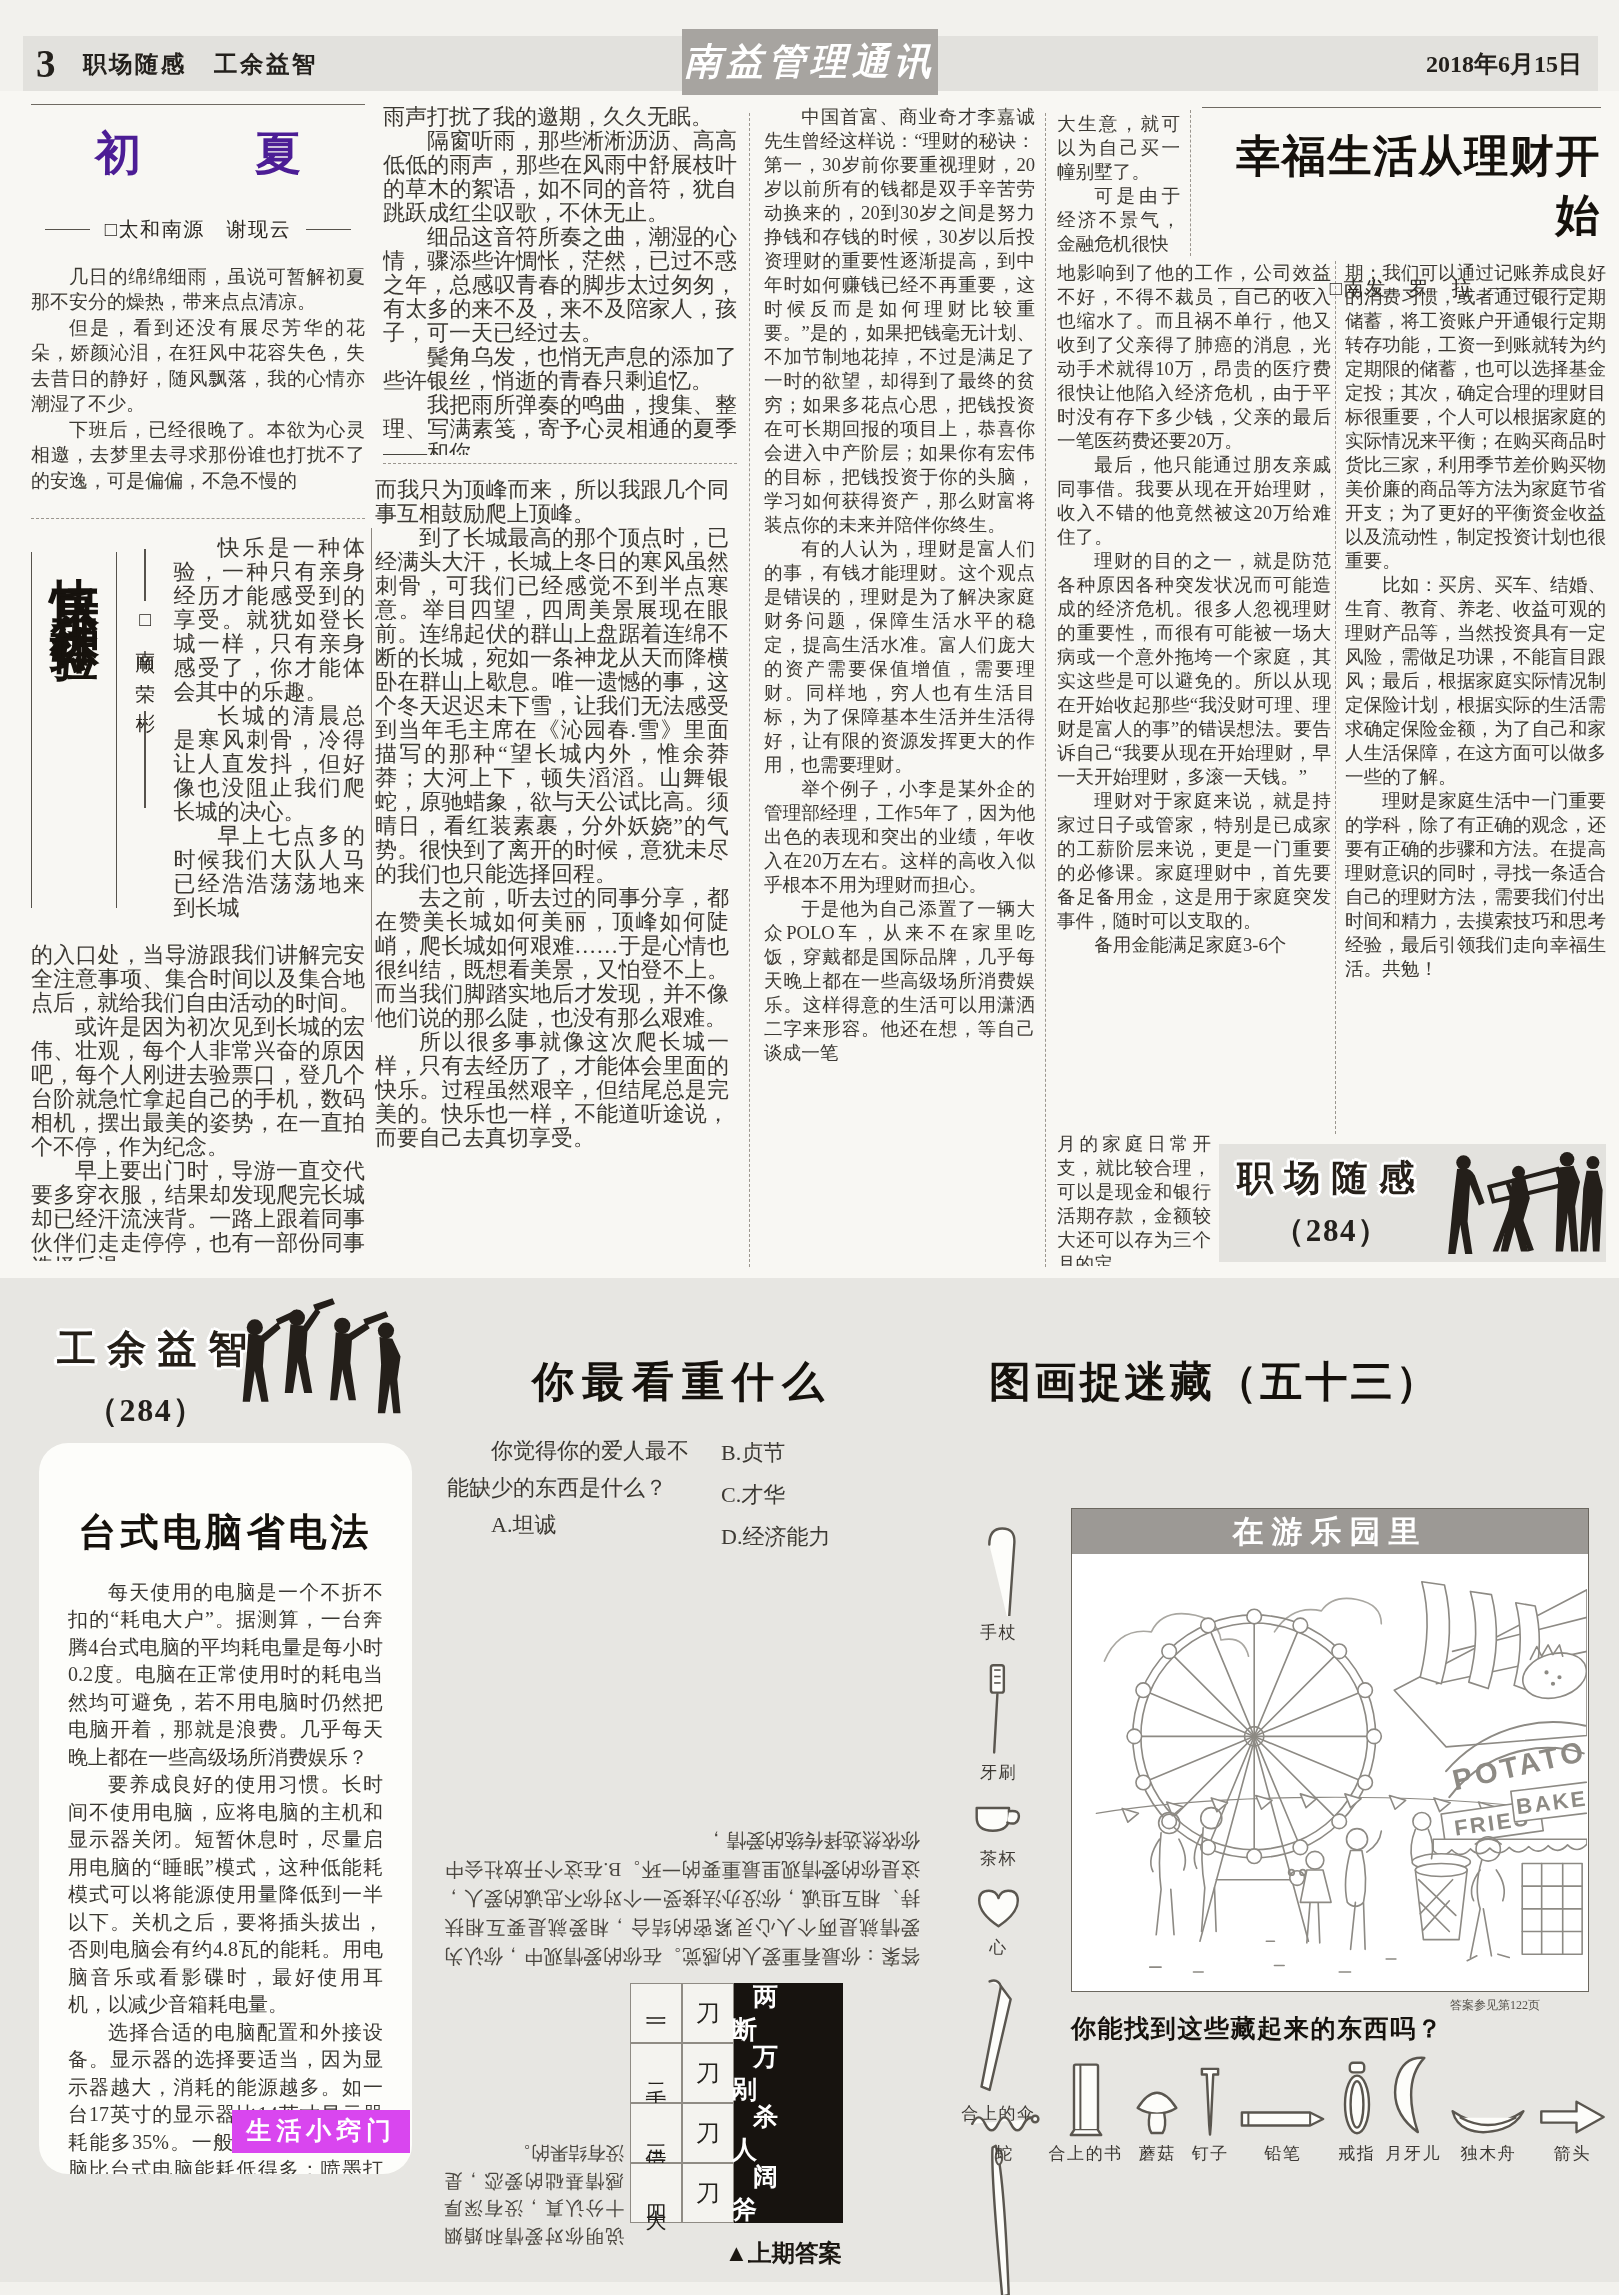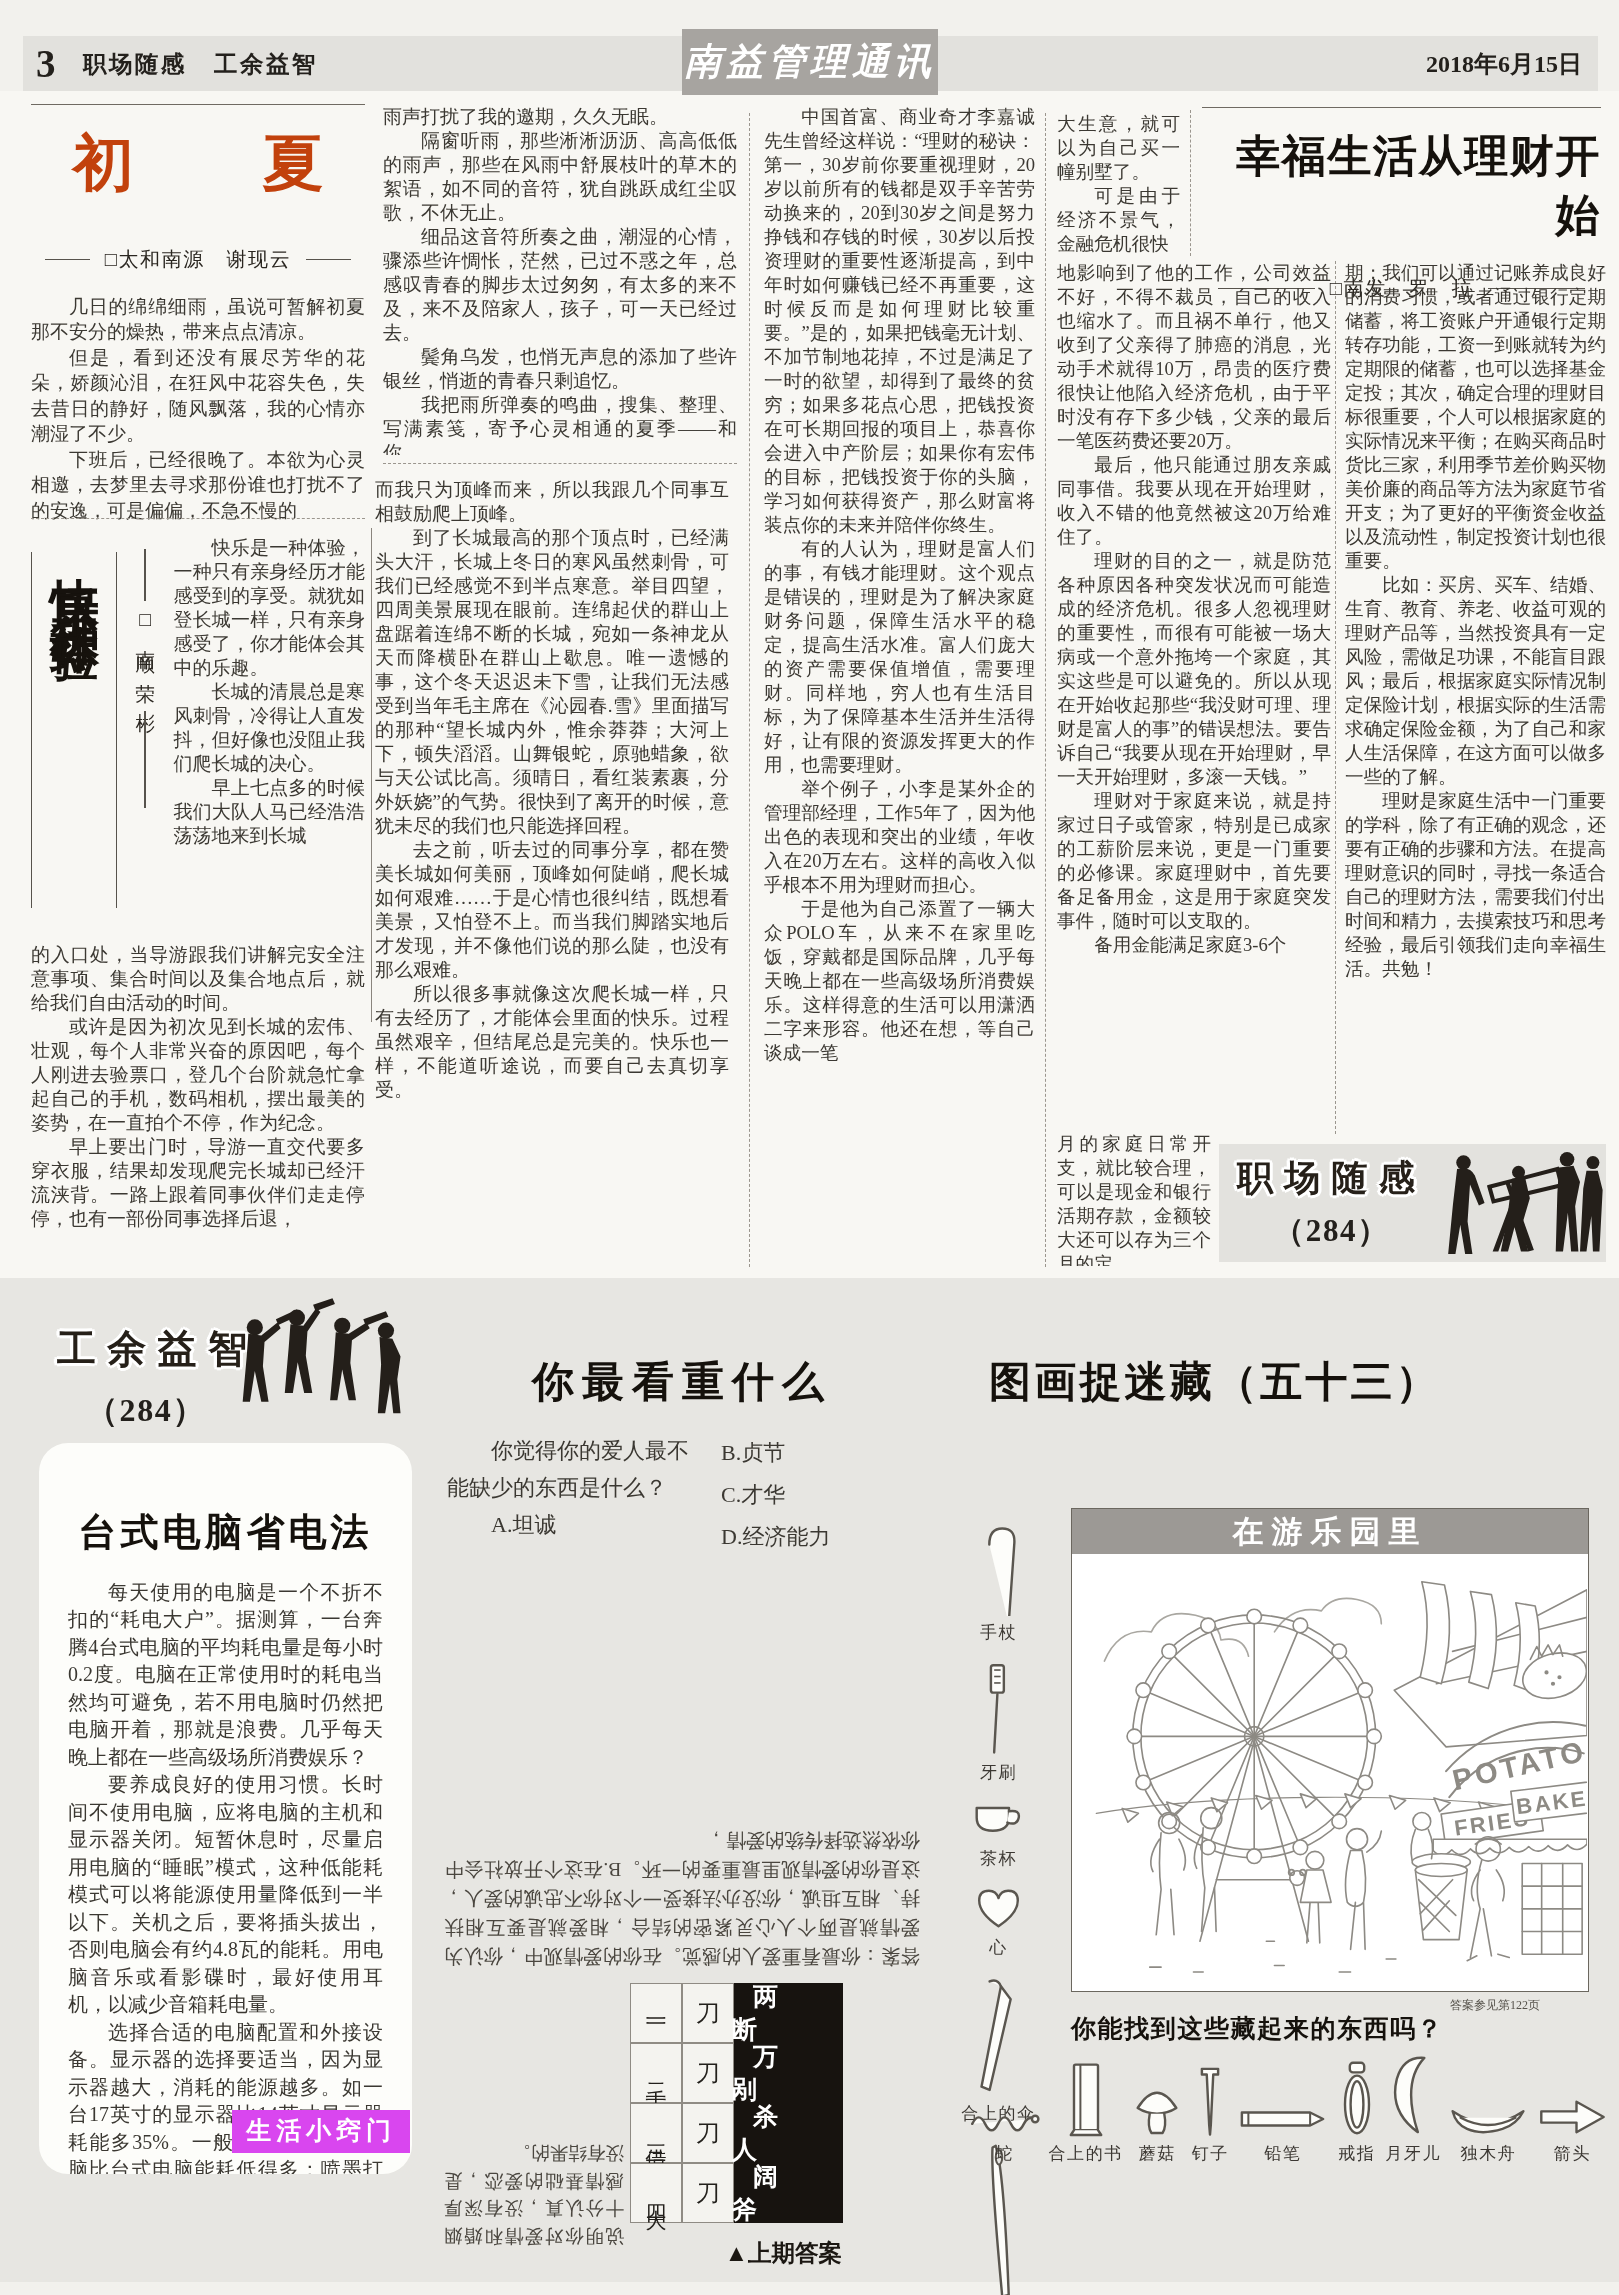--- a/index.html
+++ b/index.html
@@ -11,30 +11,30 @@
   
   .topband{left:23px;top:36px;width:1575px;height:55px;background:#e2e1dd;display:flex;align-items:center;}
   .pagenum{font-size:39px;font-weight:bold;margin-left:13px;color:#23201c;}
   .sec{font-size:23.5px;font-weight:bold;margin-left:27.5px;color:#23201c;letter-spacing:2.4px;}
   .masthead{left:682px;top:29px;width:256px;height:66px;background:#a7a4a0;color:#fff;display:flex;align-items:center;justify-content:center;font-size:37px;font-weight:bold;font-style:italic;letter-spacing:4.9px;}
   .dateline{position:absolute;right:16px;top:0;height:55px;display:flex;align-items:center;font-size:24px;font-weight:bold;color:#23201c;}
   
   .coltext p{margin:0;text-align:justify;text-indent:2em;}
   .coltext p.noind{text-indent:0;}
   .f24{font-size:19px;line-height:25.5px;}
-  .f24b{font-size:19px;line-height:24px;}
+  .f24b{font-size:22px;line-height:24px;}
   .f23{font-size:18.6px;line-height:24px;}
   .ovh{overflow:hidden;}
   
   .hdash{border-top:1.6px dashed #9b968e;height:0;}
   .vdash{border-left:1.6px dashed #9b968e;width:0;}
   .vsolid{border-left:1.2px solid #8a857d;width:0;}
   .toprule{border-top:1.6px solid #6f6a62;}
   
-  .a1title{font-size:61px;font-weight:bold;text-align:center;letter-spacing:34px;text-indent:34px;color:#c2410c;margin-top:18px;}
+  .a1title{font-size:46px;font-weight:bold;text-align:center;letter-spacing:34px;text-indent:34px;color:#4c1d95;margin-top:18px;}
   .authline{display:flex;align-items:center;justify-content:center;gap:14.6px;margin-top:14.6px;}
   .authline .ln{height:1.6px;background:#57534c;width:45px;}
   .authline .ln.long{width:97px;}
   .authname{font-size:20px;color:#2a2620;letter-spacing:1.6px;white-space:nowrap;}
   
   .klrow{display:flex;height:405px;}
   .vbar{width:0;border-left:1.6px solid #57534c;margin-top:19.4px;height:356px;}
   .vtitle{writing-mode:vertical-rl;text-orientation:upright;font-size:49px;font-weight:bold;color:#16120d;letter-spacing:9.7px;margin:4.9px 8px 0 9.7px;}
   .vauth{display:flex;flex-direction:column;align-items:center;width:47px;margin:0 4.9px;}
   .vauth .seg{width:1.6px;background:#57534c;}

